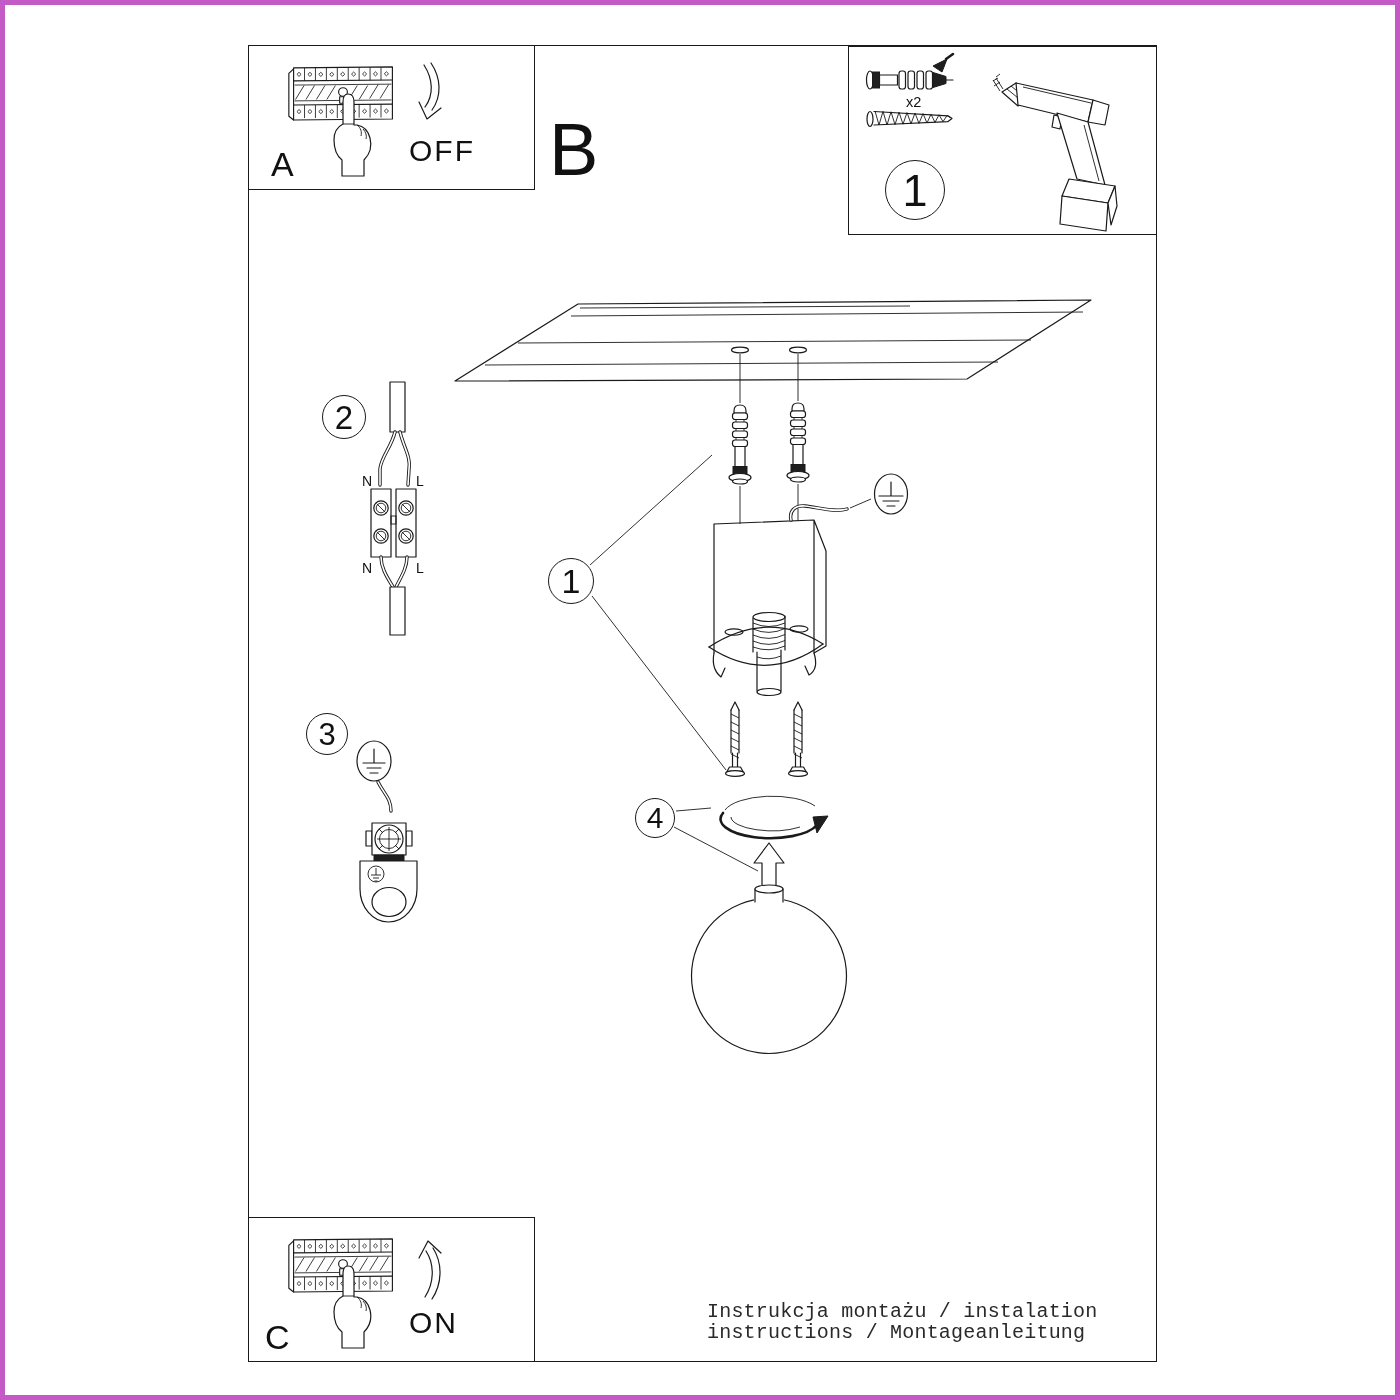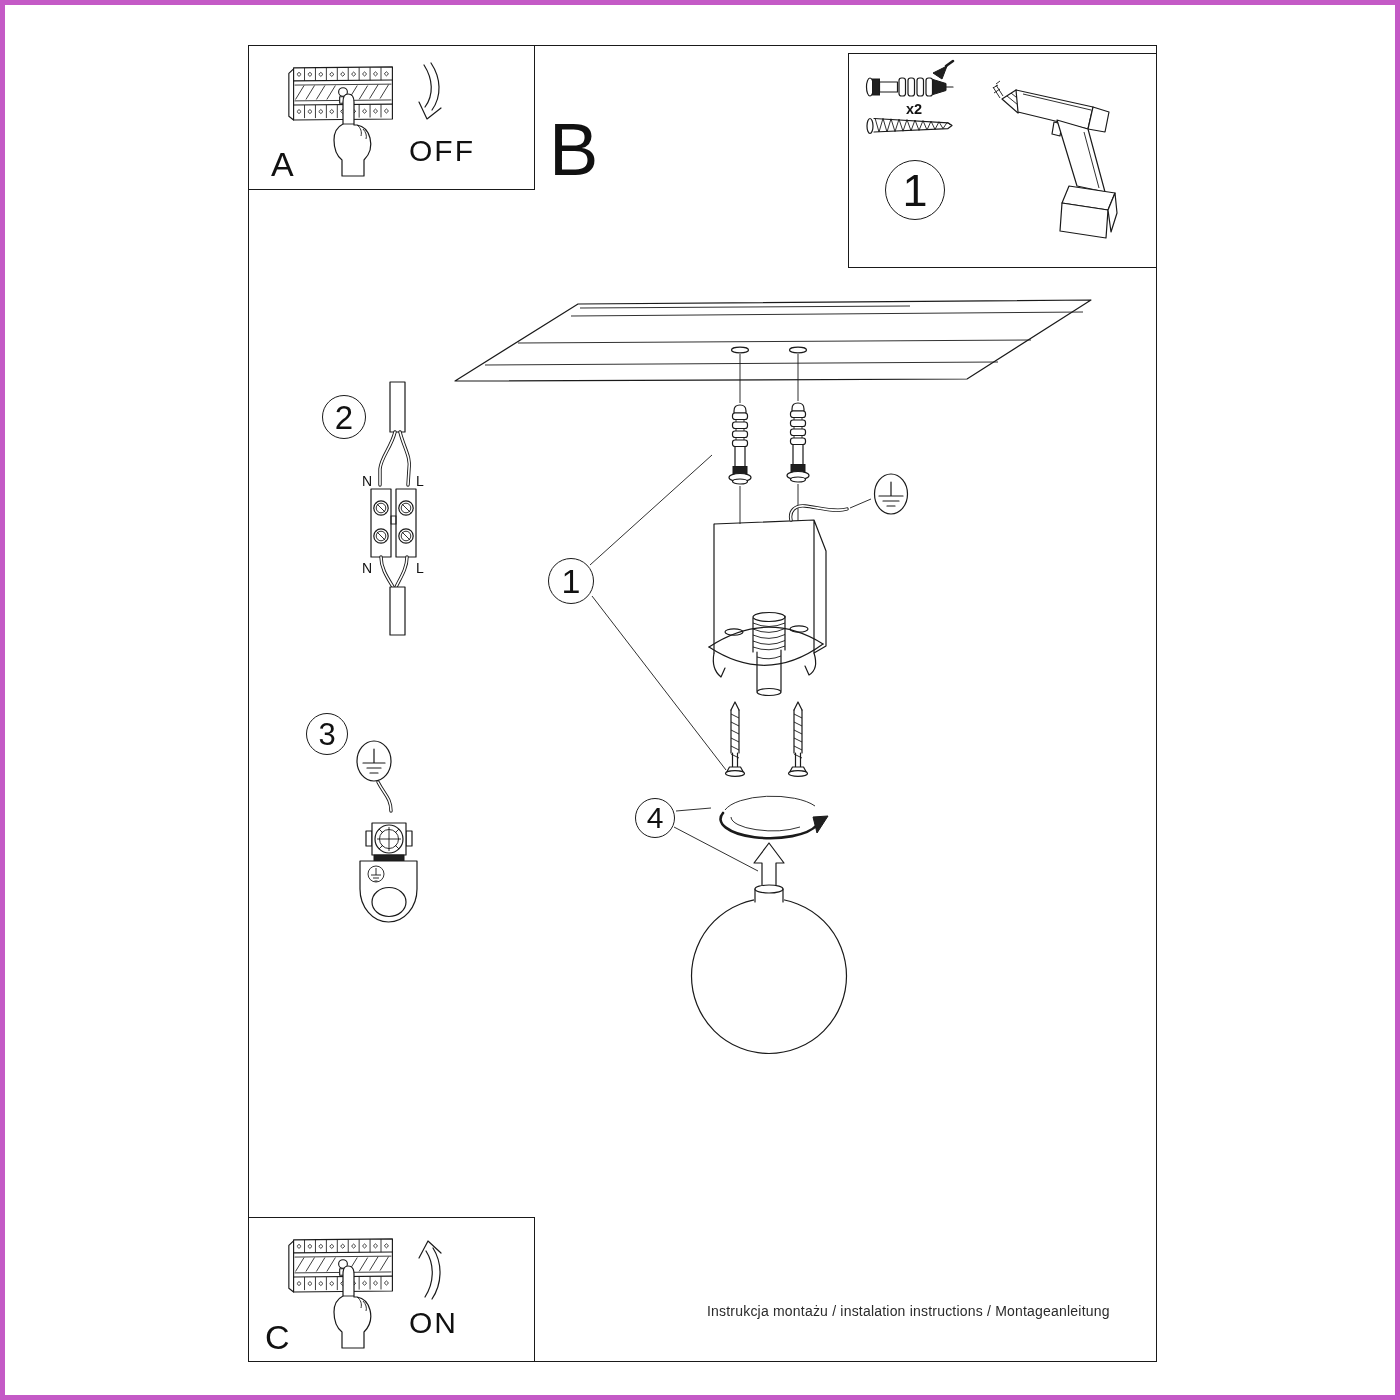--- a/index.html
+++ b/index.html
@@ -4,21 +4,21 @@
 <style>
   * { margin:0; padding:0; box-sizing:border-box; }
   html,body { width:1400px; height:1400px; background:#fff; font-family:"Liberation Sans", sans-serif; }
   .sheet { position:absolute; left:0; top:0; width:1400px; height:1400px; background:#fff; border:5px solid #c45ac6; overflow:hidden; }
   .abs { position:absolute; }
   .frame { border:1px solid #1a1a1a; background:transparent; }
   .box { border:1px solid #1a1a1a; background:#fff; }
   .circle-num { position:absolute; border:1.5px solid #1a1a1a; border-radius:50%; background:#fff;
                 display:flex; align-items:center; justify-content:center; color:#111; line-height:1; }
   .big-letter { position:absolute; color:#111; }
-  .footer { position:absolute; color:#2a2a2a; font-size:14px; line-height:21px; letter-spacing:0.2px; }
+  .footer { position:absolute; color:#2a2a2a; font-size:20px; line-height:21px; letter-spacing:0.2px;font-family:Liberation Mono, monospace; }
   svg { position:absolute; overflow:visible; }
   .ln { fill:none; stroke:#1a1a1a; stroke-width:1.2; stroke-linecap:round; stroke-linejoin:round; }
   .ln2 { fill:none; stroke:#1a1a1a; stroke-width:2.6; stroke-linecap:round; }
   .thin { fill:none; stroke:#1a1a1a; stroke-width:0.9; }
   .wh { fill:#fff; stroke:#1a1a1a; stroke-width:1.2; stroke-linejoin:round; }
   .dk { fill:#1f1f1f; stroke:#1a1a1a; stroke-width:1; }
   .wireB { fill:none; stroke:#1a1a1a; stroke-width:3.4; stroke-linecap:round; }
   .wireW { fill:none; stroke:#ffffff; stroke-width:1.6; stroke-linecap:round; }
   text { fill:#111; font-family:"Liberation Sans", sans-serif; }
 </style>
@@ -98,21 +98,21 @@
         <path class="ln" d="M175,19 C184,33 185,49 176,61"></path>
         <path class="ln" d="M170,56 L178,73 L192,62"></path>
       </g>
       <text x="22" y="130" font-size="34">A</text>
       <text x="160" y="115" font-size="30" letter-spacing="2">OFF</text>
     </svg>
   </div>
 
   <div class="big-letter" style="left:544px; top:108px; font-size:74px; line-height:1;">B</div>
 
-  <div class="abs box" style="left:843px; top:48px; width:309px; height:215px;font-weight:bold;">
+  <div class="abs box" style="left:843px; top:41px; width:309px; height:189px;">
     <svg width="309" height="189" viewBox="0 0 309 189">
       <g>
         <ellipse class="wh" cx="21" cy="33" rx="3.5" ry="9"></ellipse>
         <rect class="dk" x="23.5" y="25" width="7" height="16"></rect>
         <rect class="wh" x="30.5" y="28" width="18" height="10"></rect>
         <rect class="wh" x="50" y="24" width="6.5" height="18" rx="2.5"></rect>
         <rect class="wh" x="59" y="24" width="6.5" height="18" rx="2.5"></rect>
         <rect class="wh" x="68" y="24" width="6.5" height="18" rx="2.5"></rect>
         <rect class="wh" x="77" y="24" width="6.5" height="18" rx="2.5"></rect>
         <path class="dk" d="M84,25.5 L97,29.5 L97,36.5 L84,40.5 Z"></path>

